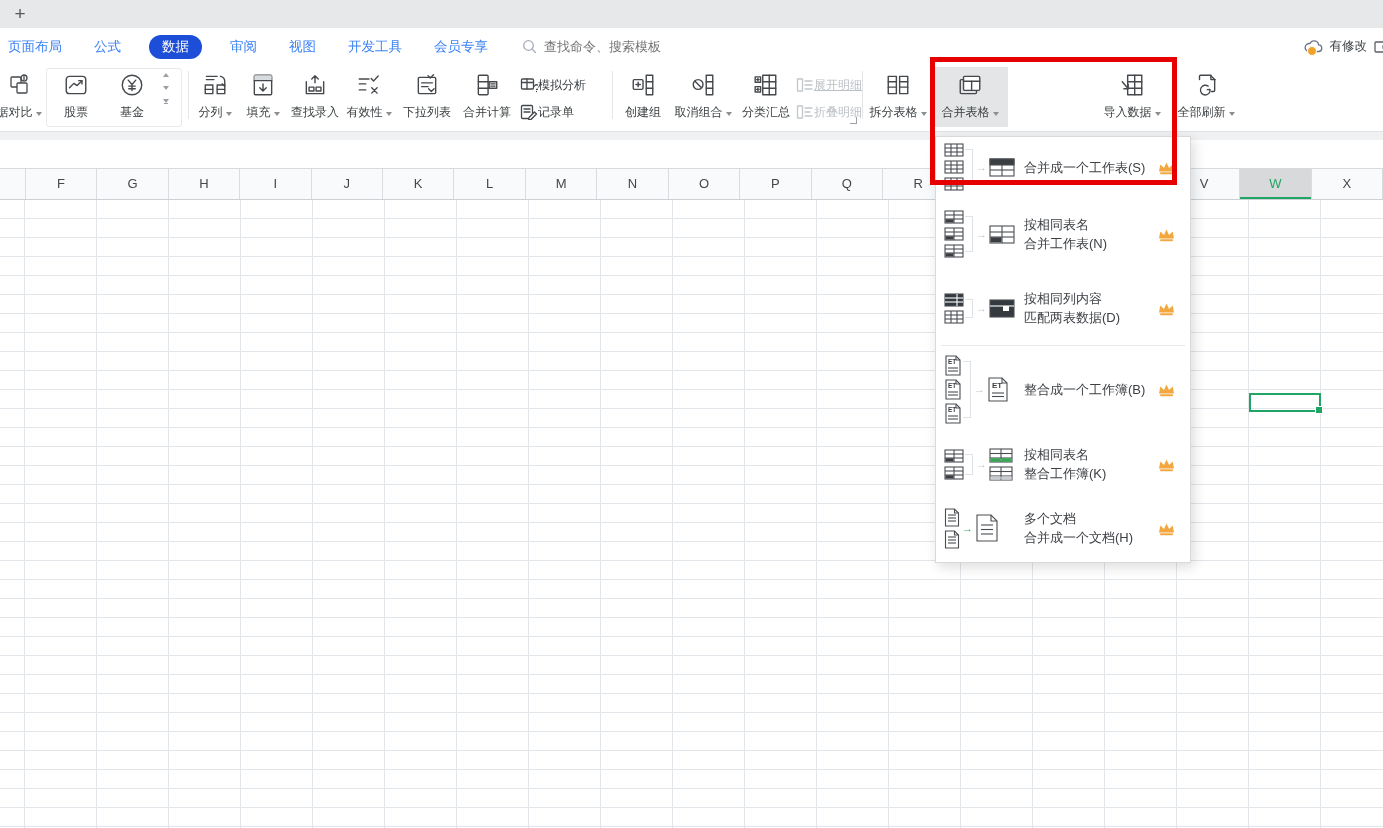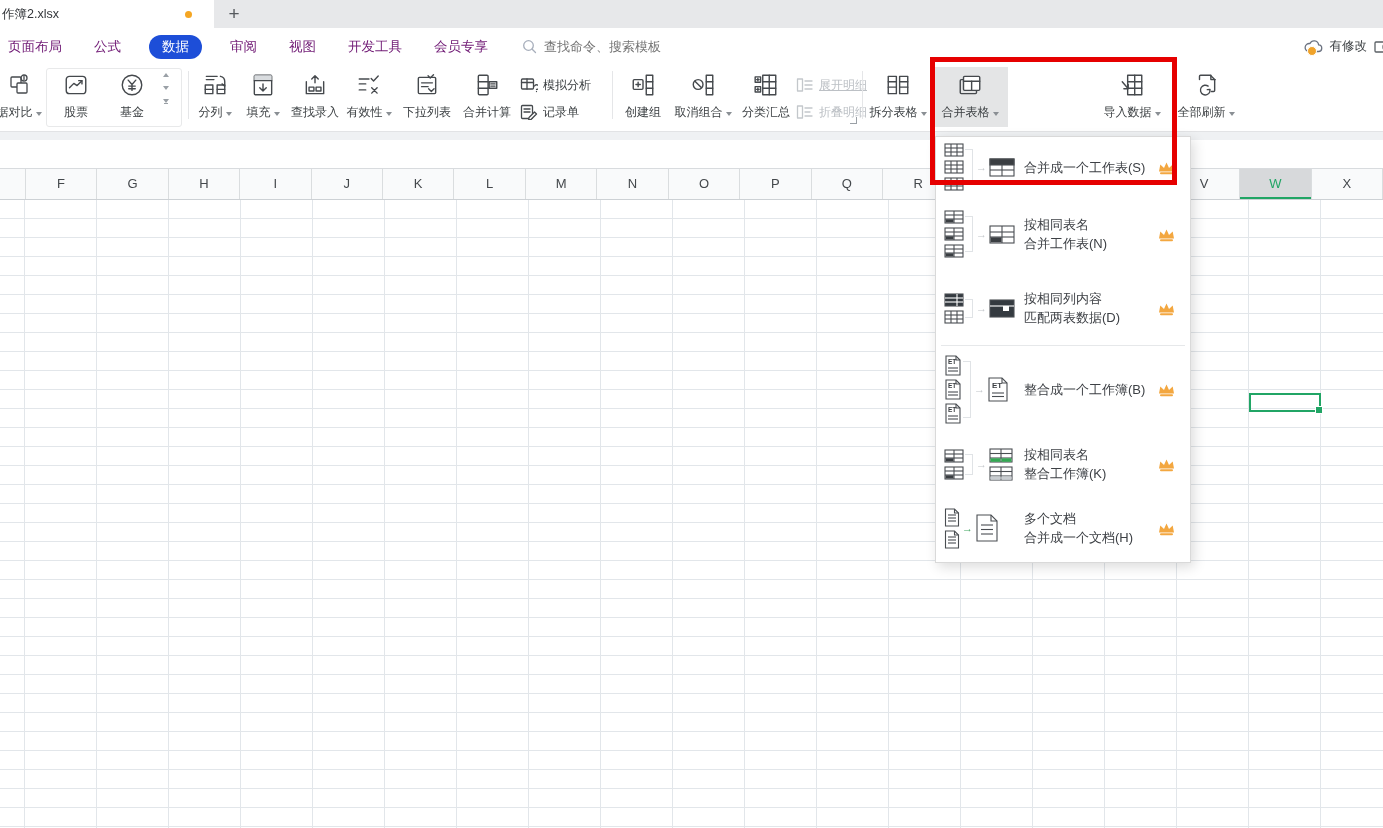--- a/index.html
+++ b/index.html
@@ -8,36 +8,36 @@
 
   
   .tabbar{position:absolute;left:0;top:0;width:100%;height:28px;background:#e7e8ea;display:flex;align-items:stretch;}
   .tab{width:212px;background:#fff;display:flex;align-items:center;padding-left:2px;font-size:12.5px;color:#33363a;}
   .tab .dot{width:7px;height:7px;border-radius:50%;background:#f5a623;margin-left:auto;margin-right:22px;}
   .newtab{width:40px;display:flex;align-items:center;justify-content:center;font-size:19px;color:#55595e;}
 
   
   .menubar{position:absolute;left:0;top:28px;width:100%;height:37px;background:#fff;display:flex;align-items:center;font-size:13.5px;}
   #menu-items{display:flex;align-items:center;gap:24px;margin-left:4px;}
-  .mnav{padding:2px 4px;cursor:default;color:#701a75;white-space:nowrap;}
+  .mnav{padding:2px 4px;cursor:default;color:#3b82f6;white-space:nowrap;}
   .mnav.active{background:#1d4ed8;color:#fff;border-radius:12px;padding:3px 13px;}
   .searchbox{display:flex;align-items:center;gap:7px;margin-left:30px;color:#737373;font-size:13px;}
   .mright{margin-left:auto;display:flex;align-items:center;gap:7px;margin-right:0;font-size:12.5px;color:#3c4043;}
   .cloudwrap{position:relative;width:19px;height:16px;}
   .cloudwrap .cdot{position:absolute;left:3px;bottom:-1px;width:8px;height:8px;border-radius:50%;background:#f0a32a;border:1.5px solid #fff;}
   .cuticon{width:9px;height:16px;overflow:hidden;color:#5b6065;}
 
   
   .ribbon{position:absolute;left:0;top:65px;width:100%;height:66px;background:#fff;border-bottom:1px solid #e2e3e5;}
   .rbtn{position:absolute;top:2px;height:60px;text-align:center;cursor:default;}
   .rbtn.active-bg{background:#e4e5e6;}
   .ricon{height:36px;display:flex;align-items:center;justify-content:center;}
   .rlabel{font-size:12px;color:#3c4043;display:flex;align-items:center;justify-content:center;gap:3px;margin-top:1px;white-space:nowrap;}
   .caret{width:0;height:0;border-left:3.5px solid transparent;border-right:3.5px solid transparent;border-top:4px solid #8a8f94;margin-top:2px;}
-  .rsmall{position:absolute;height:24px;display:flex;align-items:center;gap:5px;font-size:12px;color:#3c4043;white-space:nowrap;}
+  .rsmall{position:absolute;height:24px;display:flex;align-items:center;font-size:12px;color:#3c4043;white-space:nowrap;}
   .rsmall.disabled,.rbtn.disabled .rlabel{color:#bcc0c5;}
   .vsep{position:absolute;top:6px;width:1px;height:48px;background:#e5e6e8;}
   .groupbox{position:absolute;left:46px;top:3px;width:134px;height:57px;border:1px solid #e8e9ea;border-radius:3px;}
   .spincol{position:absolute;left:163px;top:8px;display:flex;flex-direction:column;gap:9px;align-items:center;}
   .tri-up{width:0;height:0;border-left:3.5px solid transparent;border-right:3.5px solid transparent;border-bottom:4.5px solid #9aa0a6;}
   .tri-dn{width:0;height:0;border-left:3.5px solid transparent;border-right:3.5px solid transparent;border-top:4.5px solid #9aa0a6;}
   .tri-dnl{border-top:4.5px solid #9aa0a6;box-shadow:0 2px 0 -1px #9aa0a6;}
   .cornermark{position:absolute;left:850px;top:52px;width:6px;height:6px;border-right:1px solid #9aa0a6;border-bottom:1px solid #9aa0a6;}
   svg.ic{stroke:#45494d;fill:none;stroke-width:1.3;stroke-linecap:round;stroke-linejoin:round;}
   svg.ic.gray{stroke:#c3c7cb;}
@@ -78,24 +78,20 @@
 
   
   .redbox{position:absolute;left:930px;top:57px;width:247px;height:128px;border:5px solid #e60000;box-sizing:border-box;z-index:10;pointer-events:none;}
 </style>
 </head>
 <body>
 
 <div class="app">
 
   <div class="tabbar">
-    <div class="tab">
-      <span>作簿2.xlsx</span>
-      <span class="dot"></span>
-    </div>
     <div class="newtab">+</div>
   </div>
 
   <div class="menubar">
     <div id="menu-items">
         <span class="mnav">页面布局</span>
         <span class="mnav">公式</span>
         <span class="mnav active">数据</span>
         <span class="mnav">审阅</span>
         <span class="mnav">视图</span>

